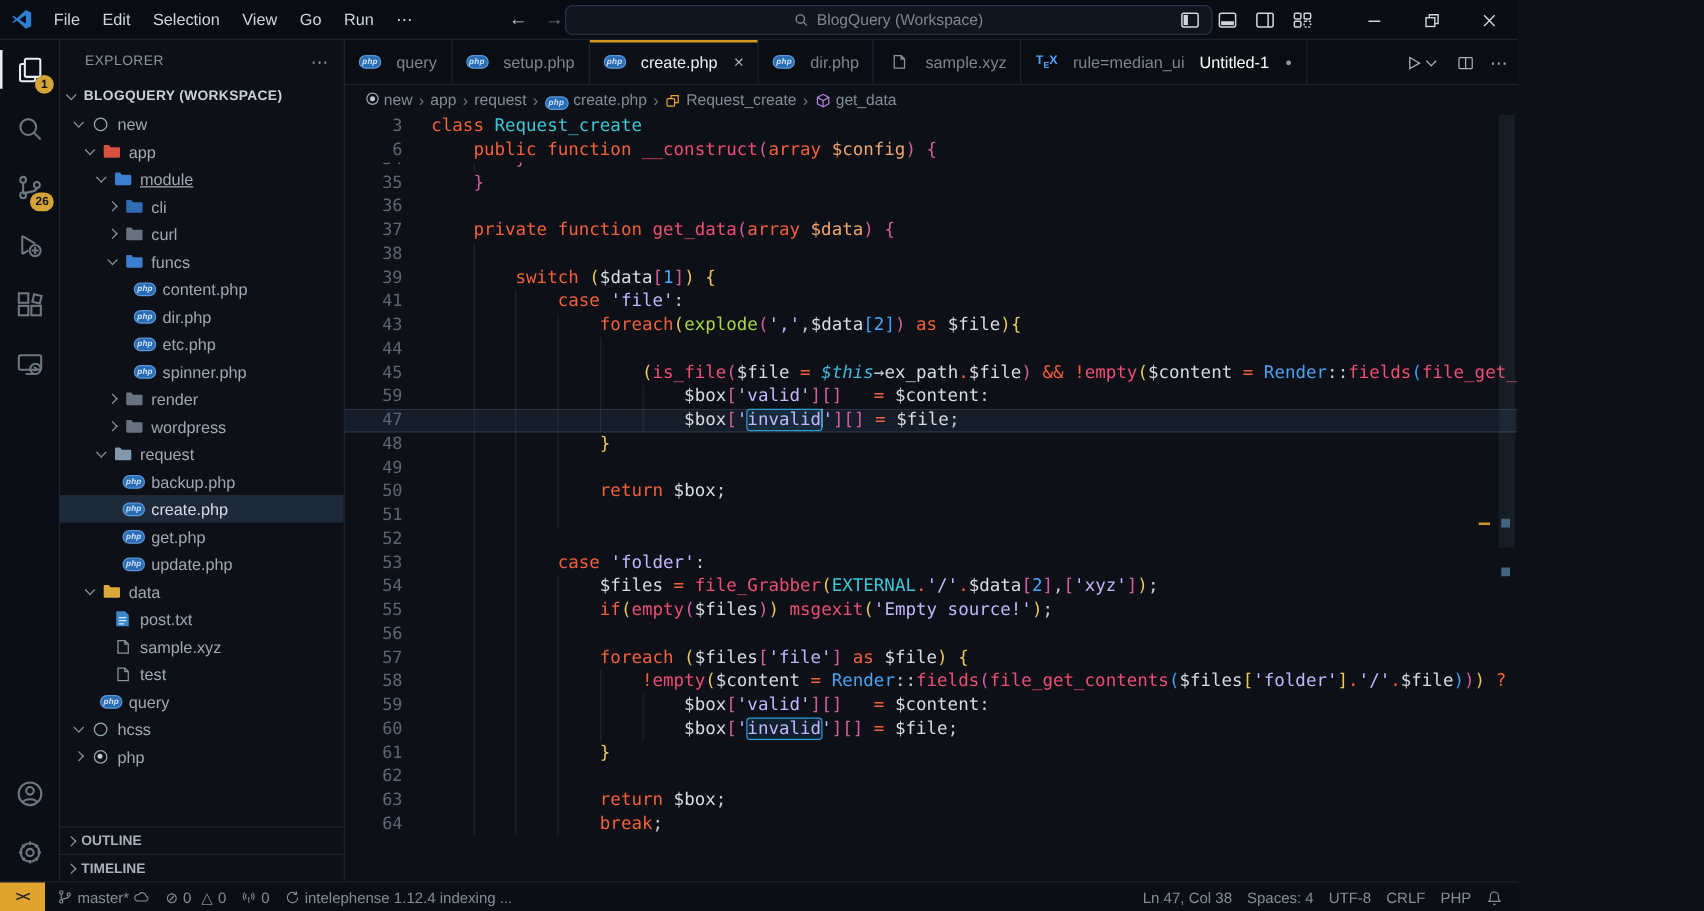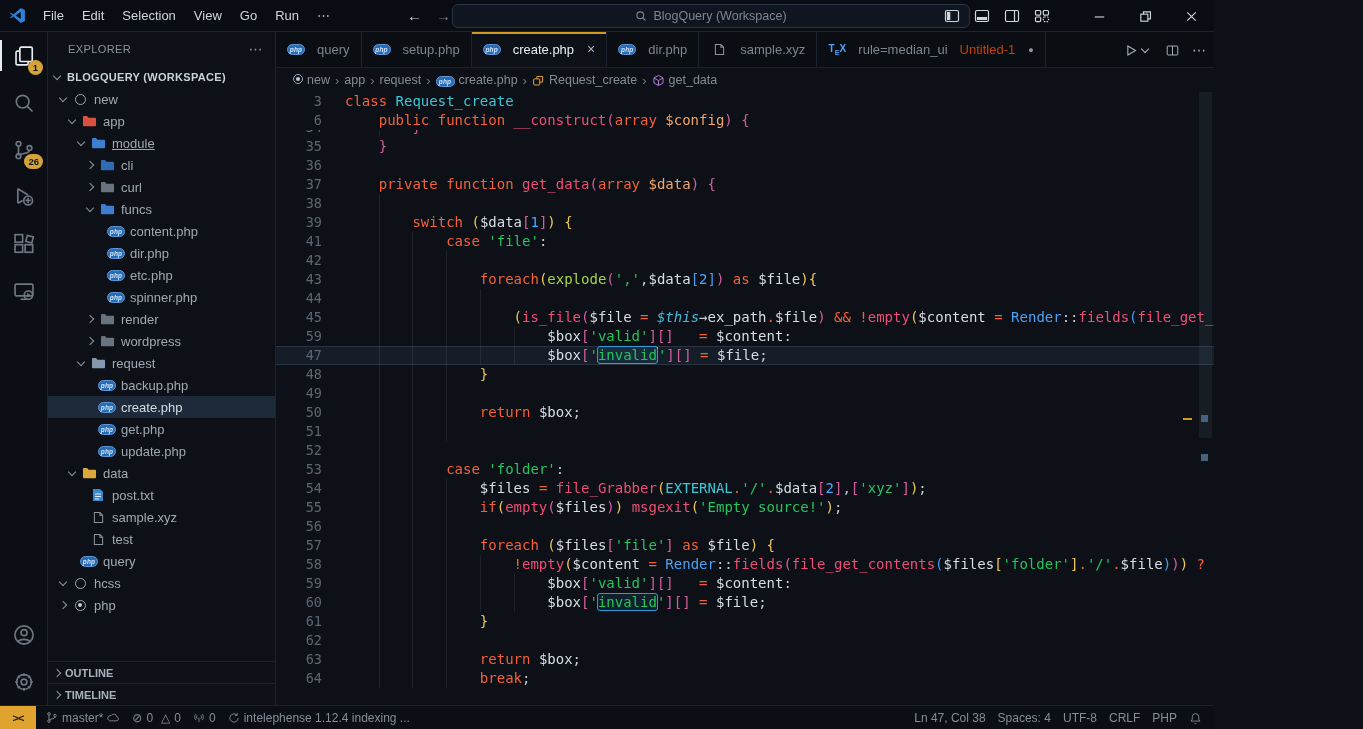--- a/index.html
+++ b/index.html
@@ -58,41 +58,41 @@
 
   
   .editor { flex:1; display:flex; flex-direction:column; min-width:0; }
   .tabsbar { height:36px; background:#0a0d12; display:flex; border-bottom:1px solid #1b2330; position:relative; }
   .tab { display:flex; align-items:center; gap:7px; padding:0 11px; font-size:13px; color:#7d8590;
     border-right:1px solid #1b2330; position:relative; cursor:default; white-space:nowrap; }
   .tab.active { background:#0d1117; color:#e6edf3; border-bottom:1px solid #0d1117; }
   .tab.active::before { content:""; position:absolute; top:0; left:0; right:0; height:2px; background:#d29922; }
   .tab .close { margin-left:6px; font-size:14px; color:#aab2bd; }
   .tab .dirty { margin-left:6px; font-size:9px; color:#9198a1; }
-  .tab .untitled { color:#c2410c; margin-left:5px; }
+  .tab .untitled { color:#ffffff; margin-left:5px; }
   .tab-actions { position:absolute; right:8px; top:0; height:36px; display:flex; align-items:center; gap:13px; color:#aab2bd; }
   .texic { color:#4fa3ff; font-size:10px; font-weight:bold; }
   .texic sub { font-size:7px; }
 
   .breadcrumbs { height:24px; display:flex; align-items:center; gap:5px; padding-left:17px; font-size:12.5px; color:#828b95; background:#0d1117; }
   .bc-item { display:flex; align-items:center; gap:4px; }
   .bc-sep { color:#6e7781; font-size:13px; }
 
   
   .code { position:relative; flex:1; background:#0d1117; overflow:hidden;
     font-family:"DejaVu Sans Mono", monospace; font-size:14px; }
   .crow { height:19px; display:flex; line-height:19px; position:relative; }
   .crow.partial { height:7px; overflow:hidden; }
   .crow.partial .inner { margin-top:-12px; height:19px; display:flex; }
   .crow .inner { display:flex; width:100%; }
   .ln { width:46px; flex:none; text-align:right; color:#5c6673; font-size:13.5px; }
   .lc { flex:1; padding-left:23px; white-space:pre; position:relative; min-width:0; }
   .crow.cur { background:#151d29; box-shadow:inset 0 1px 0 #2a3441, inset 0 -1px 0 #2a3441; }
   .guide { position:absolute; top:0; bottom:0; width:1px; background:rgba(125,135,150,.14); }
-  .t-kw{color:#f4603a} .t-fn{color:#ee4e74} .t-str{color:#22c55e} .t-bi{color:#a8d44b}
+  .t-kw{color:#f4603a} .t-fn{color:#ee4e74} .t-str{color:#c4b5fd} .t-bi{color:#a8d44b}
   .t-cls{color:#4ba2f2} .t-const{color:#3fc6d6} .t-num{color:#45a8ff}
   .t-this{color:#46b8dd;font-style:italic} .t-var{color:#d6dde5} .t-param{color:#f0a56d}
   .t-b1{color:#eec75a} .t-b2{color:#d35e9d} .t-b3{color:#3f9ef5} .t-txt{color:#c3ccd6}
   .wbox { outline:1px solid #2e9bd6; outline-offset:0px; background:rgba(45,140,190,.13); border-radius:2px; }
   .cursor { display:inline-block; width:0; height:15px; border-left:1.6px solid #e8ecf1; vertical-align:-2px; }
   .scroll-slider { position:absolute; right:2px; top:0; width:13px; height:346px; background:rgba(121,134,154,.10); }
   .ruler-mark { position:absolute; }
 
   
   .statusbar { height:24px; background:#0b0f15; border-top:1px solid #1b2330; display:flex; align-items:center;
@@ -613,26 +613,20 @@
               </div>
             </div>
             <div class="crow">
               <div class="inner">
                 <span class="ln">41</span>
                 <span class="lc"><span class="guide" style="left: calc(4ch + 23px);"></span><span class="guide" style="left: calc(8ch + 23px);"></span><span class="t-txt">            </span><span class="t-kw">case </span><span class="t-str">'file'</span><span class="t-txt">:</span></span>
               </div>
             </div>
             <div class="crow">
               <div class="inner">
-                <span class="ln">42</span>
-                <span class="lc"><span class="guide" style="left: calc(4ch + 23px);"></span><span class="guide" style="left: calc(8ch + 23px);"></span><span class="guide" style="left: calc(12ch + 23px);"></span></span>
-              </div>
-            </div>
-            <div class="crow">
-              <div class="inner">
                 <span class="ln">43</span>
                 <span class="lc"><span class="guide" style="left: calc(4ch + 23px);"></span><span class="guide" style="left: calc(8ch + 23px);"></span><span class="guide" style="left: calc(12ch + 23px);"></span><span class="t-txt">                </span><span class="t-kw">foreach</span><span class="t-b1">(</span><span class="t-bi">explode</span><span class="t-b2">(</span><span class="t-str">','</span><span class="t-txt">,</span><span class="t-var">$data</span><span class="t-b3">[</span><span class="t-num">2</span><span class="t-b3">]</span><span class="t-b2">)</span><span class="t-txt"> </span><span class="t-kw">as </span><span class="t-var">$file</span><span class="t-b1">)</span><span class="t-b1">{</span></span>
               </div>
             </div>
             <div class="crow">
               <div class="inner">
                 <span class="ln">44</span>
                 <span class="lc"><span class="guide" style="left: calc(4ch + 23px);"></span><span class="guide" style="left: calc(8ch + 23px);"></span><span class="guide" style="left: calc(12ch + 23px);"></span><span class="guide" style="left: calc(16ch + 23px);"></span></span>
               </div>
             </div>

